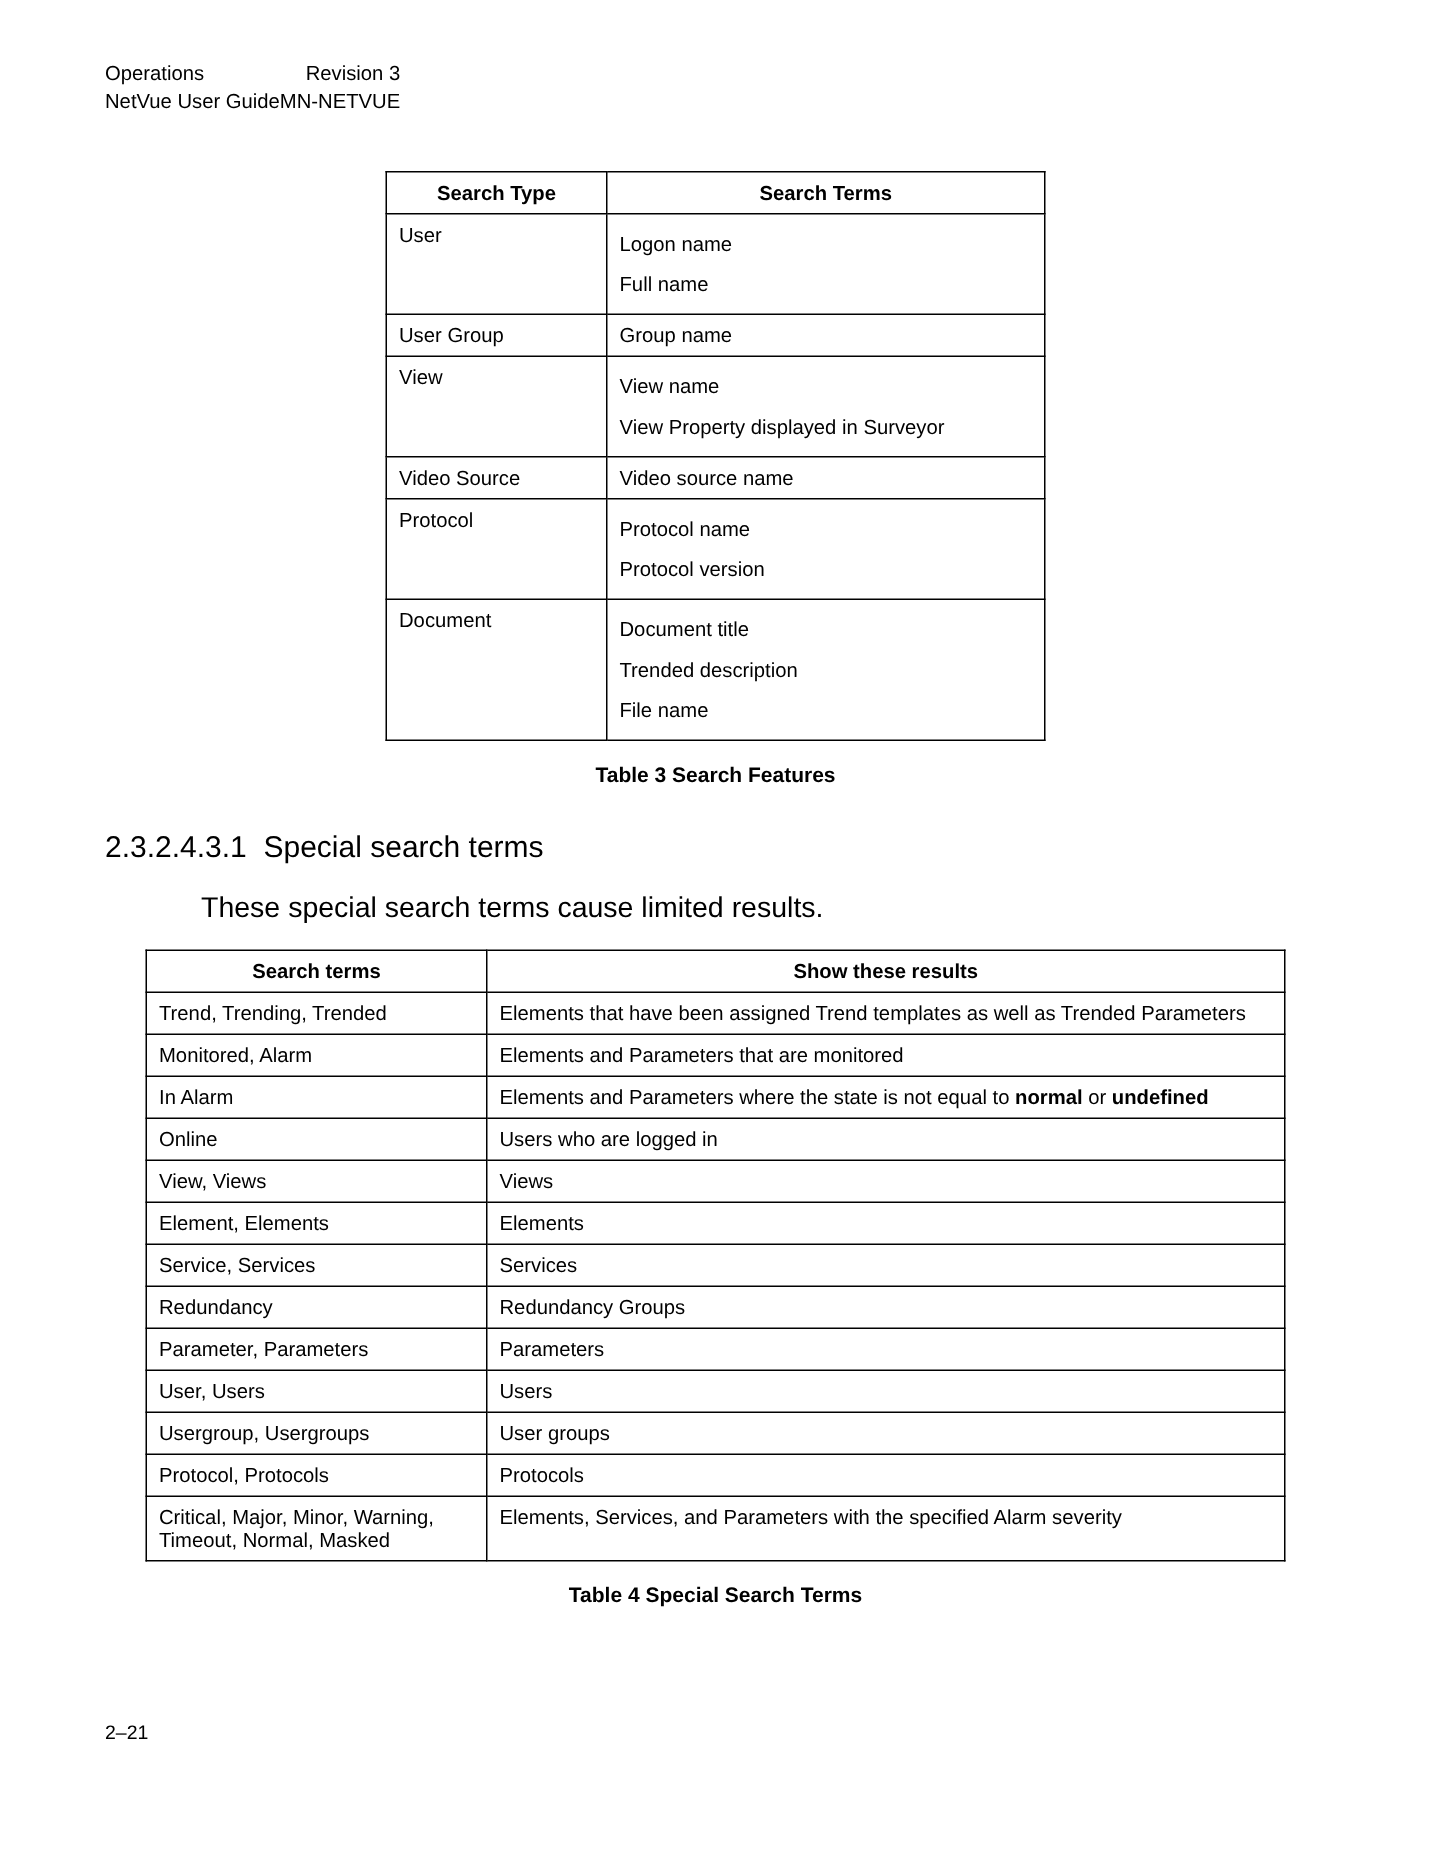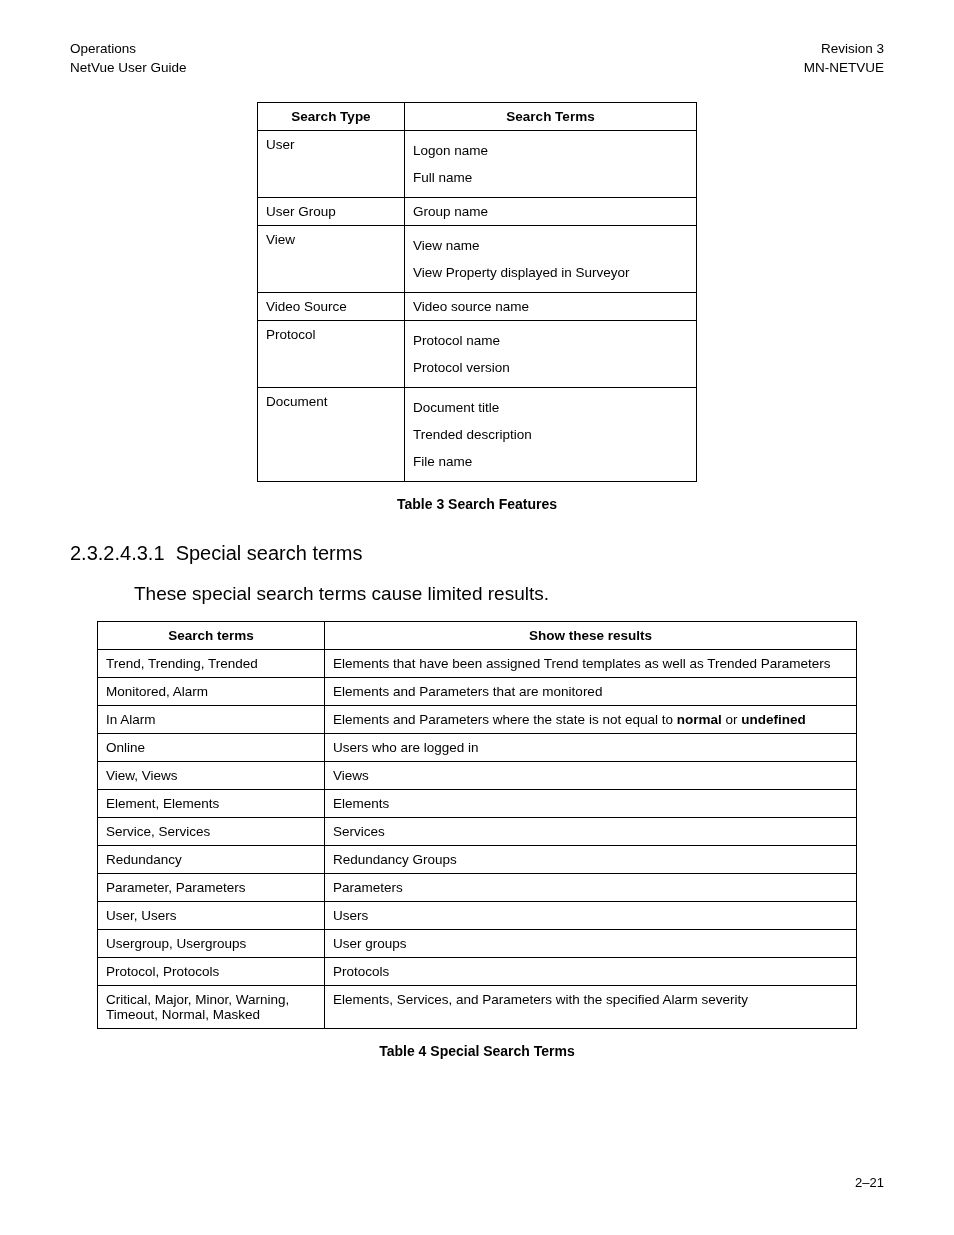--- a/index.html
+++ b/index.html
@@ -7,24 +7,24 @@
     font-size: 14px;
     color: #000;
     background: #fff;
     margin: 0;
     padding: 40px 70px 40px 70px;
     width: 954px;
     box-sizing: border-box;
   }
   .header-row {
     display: flex;
-    justify-content: space-between;
+    justify-content: flex-start;
     font-size: 13.5px;
     line-height: 1.4;
-    margin-bottom: 24px;
+    margin-bottom: 36px;
   }
   .header-left, .header-right { }
   .header-right { text-align: right; }
   table {
     border-collapse: collapse;
     padding-left: 40px;
   }
   th, td {
     border: 1px solid #000;
     padding: 6px 8px;
@@ -57,23 +57,23 @@
     margin: 0 0 16px 64px;
     font-size: 19px;
   }
   .table4 {
     margin: 0 auto;
     width: 760px;
   }
   .table4 th:first-child, .table4 td:first-child { width: 210px; }
   .bold-inline { font-weight: bold; }
   .page-num {
-    text-align: right;
+    text-align: left;
     font-size: 13px;
-    margin-top: 116px;
+    margin-top: 76px;
   }
 </style>
 </head>
 <body>
 
 <div class="header-row">
   <div class="header-left">
     <div>Operations</div>
     <div>NetVue User Guide</div>
   </div>

